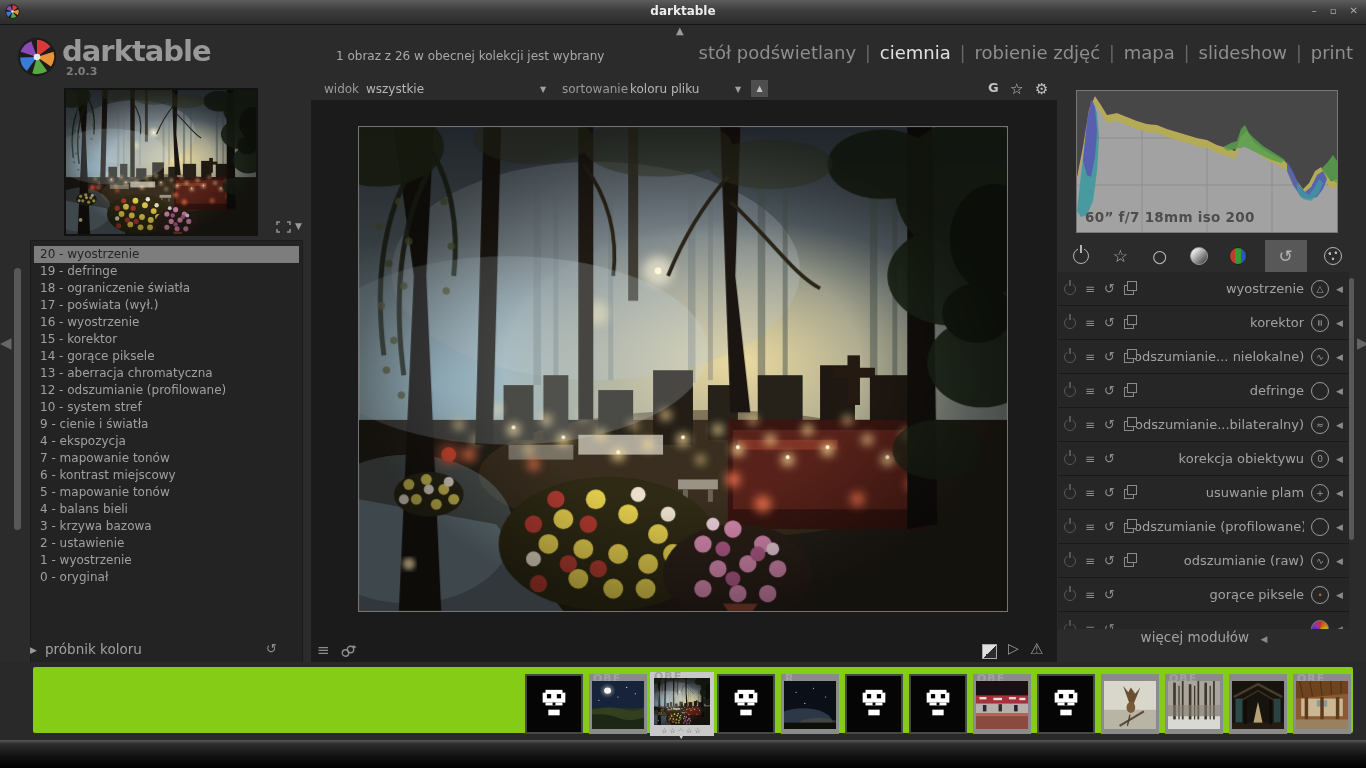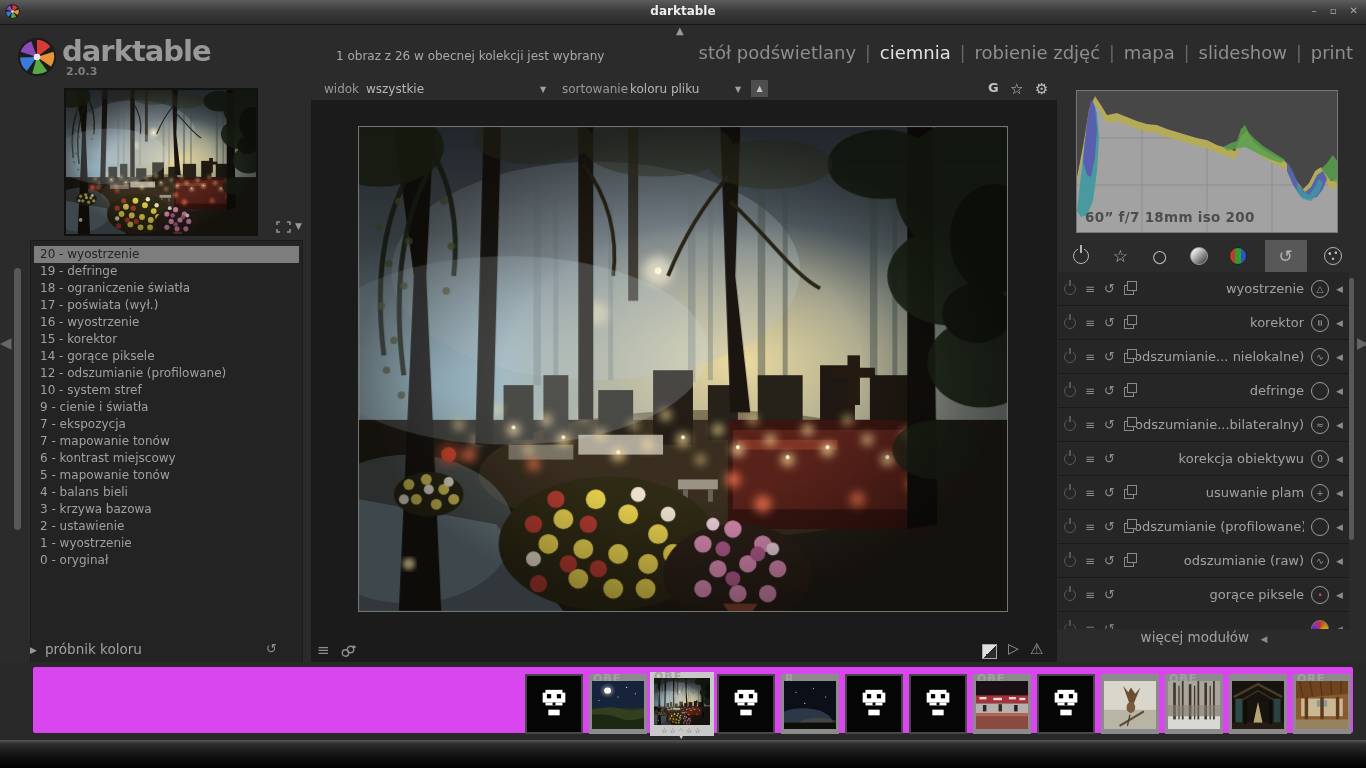--- a/index.html
+++ b/index.html
@@ -101,21 +101,21 @@
   .mod-circ.rainbow{border-color:#888;background:conic-gradient(#d33,#e80,#dd3,#3a3,#3aa,#33c,#a3c,#d33)}
   .mod-exp{color:#8a8a8a;font-size:9px;margin-left:7px}
   #module-cut{left:1058px;top:612px;width:291px;height:17px;overflow:hidden;opacity:.85}
   #more-modules{left:1058px;top:629px;width:292px;text-align:center;font-size:13.5px;color:#a2a2a2}
   #more-modules .mod-exp{font-size:9px}
   #right-scroll{left:1349px;top:278px;width:5px;height:262px;background:#585858;border-radius:3px}
   #right-collapse{left:1357px;top:334px;font-size:15px;color:#666}
 
   
   #filmstrip{left:0;top:662px;width:1366px;height:78px;background:#292929}
-  #fs-inner{position:absolute;left:33px;top:5px;width:1320px;height:66px;background:#d946ef;border-radius:2px}
+  #fs-inner{position:absolute;left:33px;top:5px;width:1320px;height:66px;background:#84cc16;border-radius:2px}
   .cell{position:absolute;top:7px;width:58px;height:60px;cursor:pointer}
   .cell.miss{background:#050505;border:2px solid #474747;box-sizing:border-box;
      display:flex;align-items:center;justify-content:center}
   .cell.photo{background:#8b8b8b;overflow:hidden}
   .cell.photo svg{position:absolute;left:3px;top:7px;width:52px;height:48px}
   .cell .ft{position:absolute;top:-2px;left:4px;font-size:11px;font-weight:bold;color:#a2a2a2;letter-spacing:1px}
   .cell.sel{background:#c9c9c9;top:5px;width:64px;height:64px}
   .cell.sel svg{left:4px;top:6px;width:56px;height:47px}
   .cell .stars{position:absolute;bottom:0px;left:0;width:100%;text-align:center;
      font-size:7px;color:#4a4a4a;letter-spacing:2px;line-height:9px}
@@ -549,24 +549,25 @@
 
 <div class="abs" id="histbox">
   <div id="history-list">
       <div class="hist-item sel">20 - wyostrzenie</div>
       <div class="hist-item">19 - defringe</div>
       <div class="hist-item">18 - ograniczenie światła</div>
       <div class="hist-item">17 - poświata (wył.)</div>
       <div class="hist-item">16 - wyostrzenie</div>
       <div class="hist-item">15 - korektor</div>
       <div class="hist-item">14 - gorące piksele</div>
+      <div class="hist-item">13 - aberracja chromatyczna</div>
       <div class="hist-item">12 - odszumianie (profilowane)</div>
       <div class="hist-item">10 - system stref</div>
       <div class="hist-item">9 - cienie i światła</div>
-      <div class="hist-item">7 - ekspozycja</div>
+      <div class="hist-item">4 - ekspozycja</div>
       <div class="hist-item">7 - mapowanie tonów</div>
       <div class="hist-item">6 - kontrast miejscowy</div>
       <div class="hist-item">5 - mapowanie tonów</div>
       <div class="hist-item">4 - balans bieli</div>
       <div class="hist-item">3 - krzywa bazowa</div>
       <div class="hist-item">2 - ustawienie</div>
       <div class="hist-item">1 - wyostrzenie</div>
       <div class="hist-item">0 - oryginał</div>
     </div>
   <div id="compress">skompresuj historię</div>

